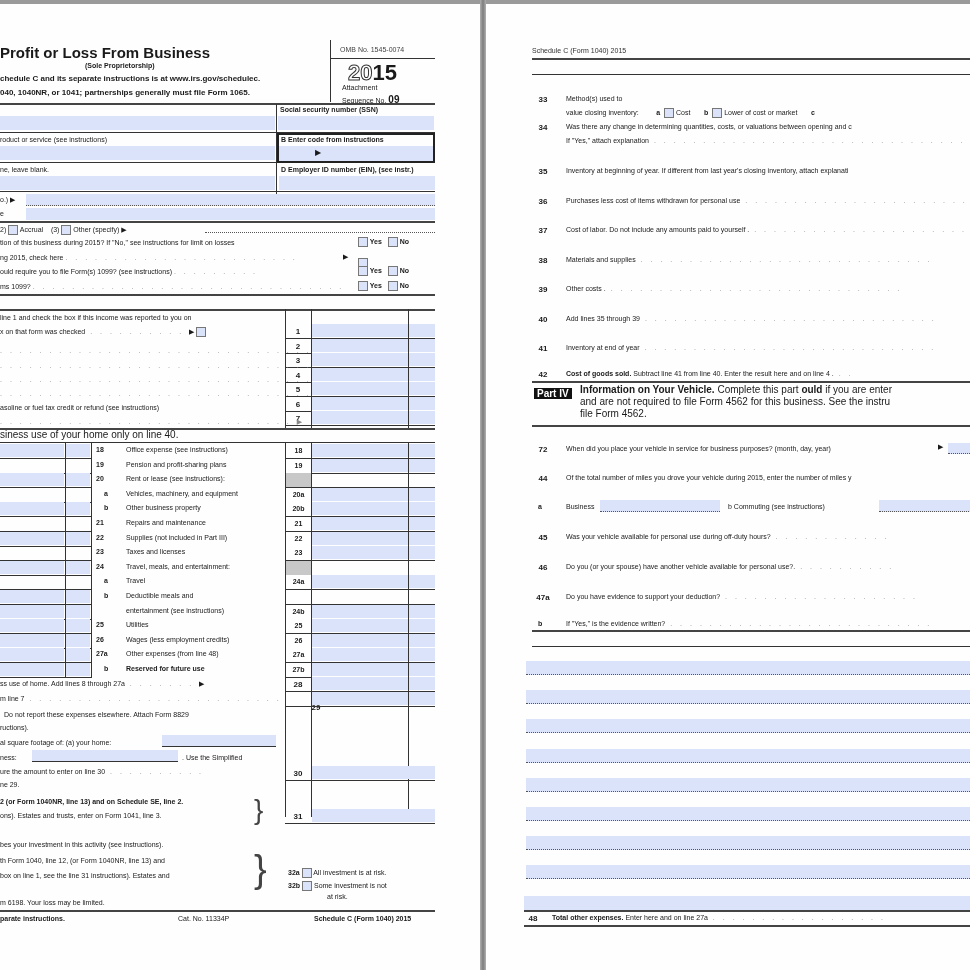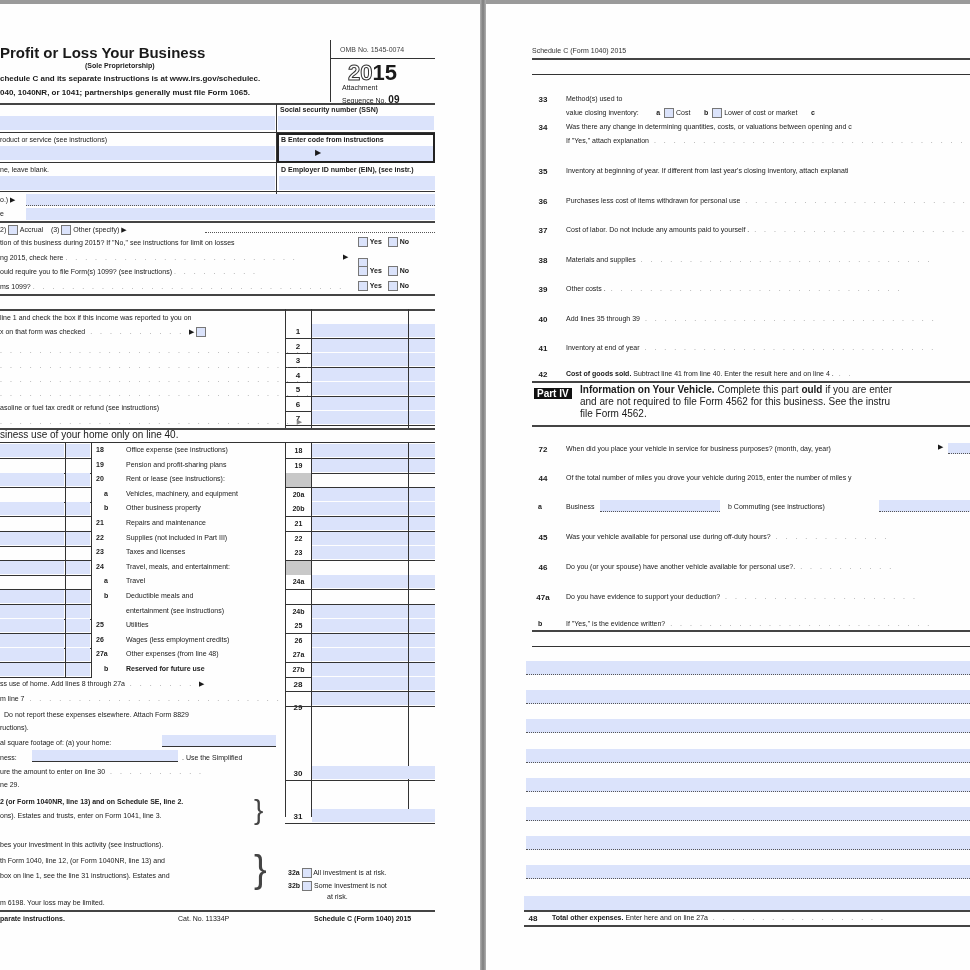--- a/index.html
+++ b/index.html
@@ -23,21 +23,21 @@
   .dots { color: #888; letter-spacing: 3px; }
   .partbadge { background: #111; color: #fff; font-weight: bold; font-size: 10px; padding: 0 3px; }
   .dotline { position: absolute; height: 1px; border-bottom: 1px dotted #555; }
 </style>
 </head>
 <body>
 
 <div class="page" id="page-left">
   <div class="topbar"></div>
 
-  <div class="abs b" style="left:0;top:44px;font-size:15px;">Profit or Loss Your Business</div>
+  <div class="abs b" style="left:0;top:44px;font-size:15px;">Profit or Loss From Business</div>
   <div class="abs b xs" style="left:85px;top:62px;">(Sole Proprietorship)</div>
   <div class="abs b small" style="left:0;top:74px;">chedule C and its separate instructions is at www.irs.gov/schedulec.</div>
   <div class="abs b small" style="left:0;top:88px;">040, 1040NR, or 1041; partnerships generally must file Form 1065.</div>
 
   <div class="vl" style="left:330px;top:40px;height:62px;"></div>
   <div class="abs xs" style="left:340px;top:46px;color:#444;">OMB No. 1545-0074</div>
   <div class="hl" style="left:330px;top:58px;width:105px;"></div>
   <div class="abs" style="left:348px;top:60px;font-size:22px;font-weight:bold;">
     <span style="color:#fff;-webkit-text-stroke:1px #333;">20</span><span>15</span>
   </div>
@@ -294,21 +294,21 @@
       <div class="abs fill" style="left:0;top:648.4px;width:64px;height:13px;"></div>
       <div class="abs fill" style="left:66px;top:648.4px;width:24px;height:13px;"></div>
       <div class="hl" style="left:0;top:662.4px;width:91px;"></div>
       <div class="abs fill" style="left:0;top:663px;width:64px;height:13px;"></div>
       <div class="abs fill" style="left:66px;top:663px;width:24px;height:13px;"></div>
       <div class="hl" style="left:0;top:677px;width:91px;"></div>
       <div class="lnum" style="left:287px;top:680px;">28</div>
       <div class="abs fill" style="left:312px;top:677px;width:96px;height:13px;"></div>
       <div class="abs fill" style="left:409px;top:677px;width:26px;height:13px;"></div>
       <div class="hl" style="left:285px;top:691px;width:150px;"></div>
-      <div class="lnum" style="left:287px;top:695px;margin-top:8px;">29</div>
+      <div class="lnum" style="left:305px;top:695px;margin-top:8px;">29</div>
       <div class="abs fill" style="left:312px;top:692px;width:96px;height:13px;"></div>
       <div class="abs fill" style="left:409px;top:692px;width:26px;height:13px;"></div>
       <div class="hl" style="left:285px;top:706px;width:150px;"></div>
       <div class="lnum" style="left:287px;top:769px;">30</div>
       <div class="abs fill" style="left:312px;top:766px;width:123px;height:13px;"></div>
       <div class="hl" style="left:285px;top:780px;width:150px;"></div>
       <div class="lnum" style="left:287px;top:812px;">31</div>
       <div class="abs fill" style="left:312px;top:809px;width:123px;height:13px;"></div>
       <div class="hl" style="left:285px;top:823px;width:150px;"></div>
     </div>

